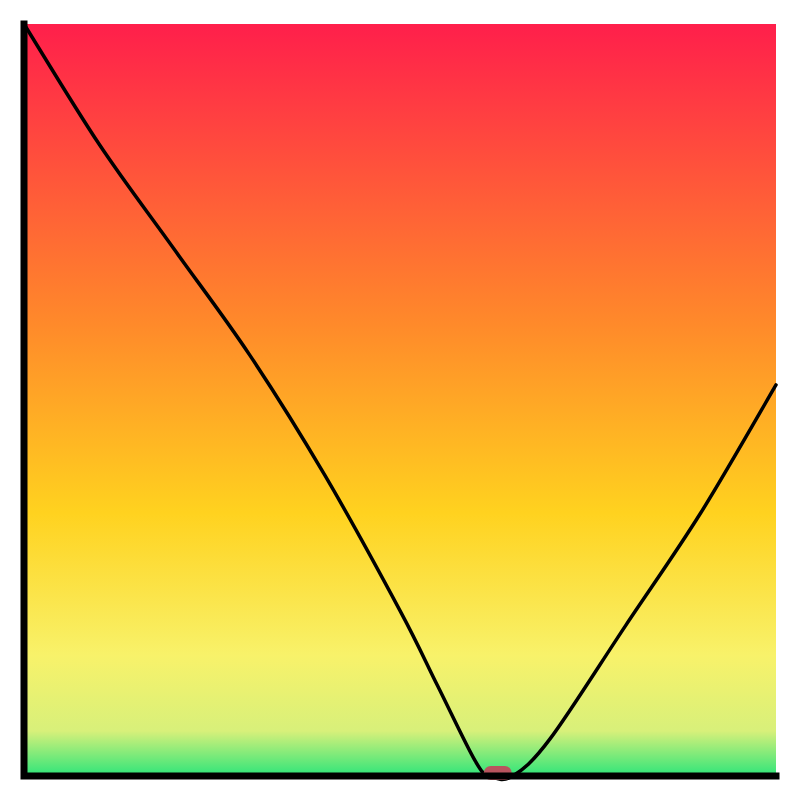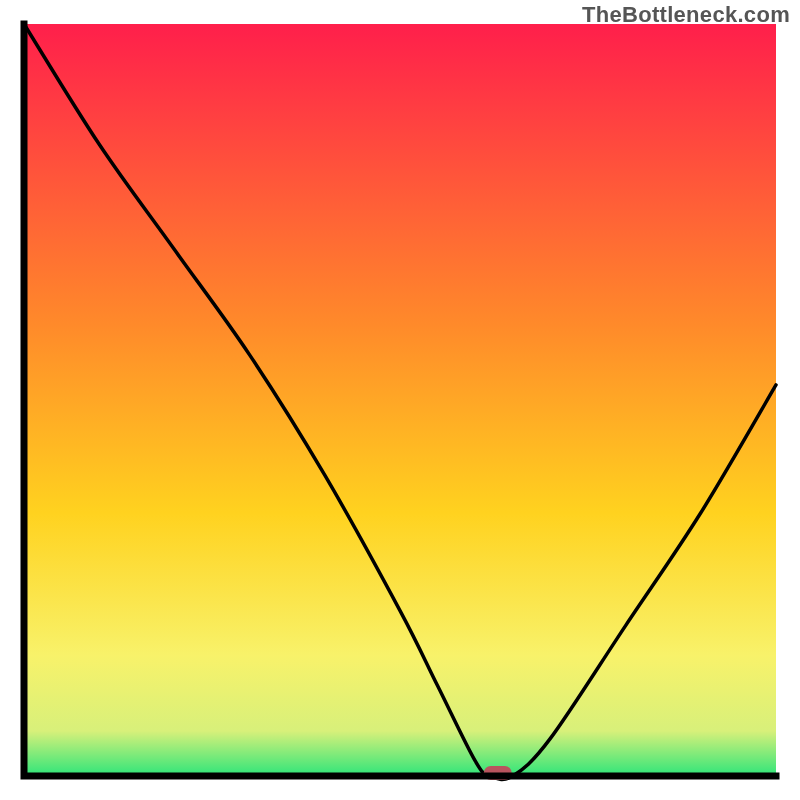--- a/index.html
+++ b/index.html
@@ -27,21 +27,20 @@
     z-index: 3;
   }
   svg.chart {
     display: block;
   }
 </style>
 </head>
 <body>
 
 <div class="container">
-  <div class="watermark">TheBottleneck.com</div>
   <svg class="chart" width="800" height="800" viewBox="0 0 800 800">
       <defs>
         <linearGradient id="bg-grad" x1="0" y1="0" x2="0" y2="1">
           <stop offset="0%" stop-color="#ff1f4b"></stop>
           <stop offset="40%" stop-color="#ff8a2a"></stop>
           <stop offset="65%" stop-color="#ffd21f"></stop>
           <stop offset="84%" stop-color="#f8f26a"></stop>
           <stop offset="94%" stop-color="#d8f07a"></stop>
           <stop offset="100%" stop-color="#2ee57a"></stop>
         </linearGradient>

